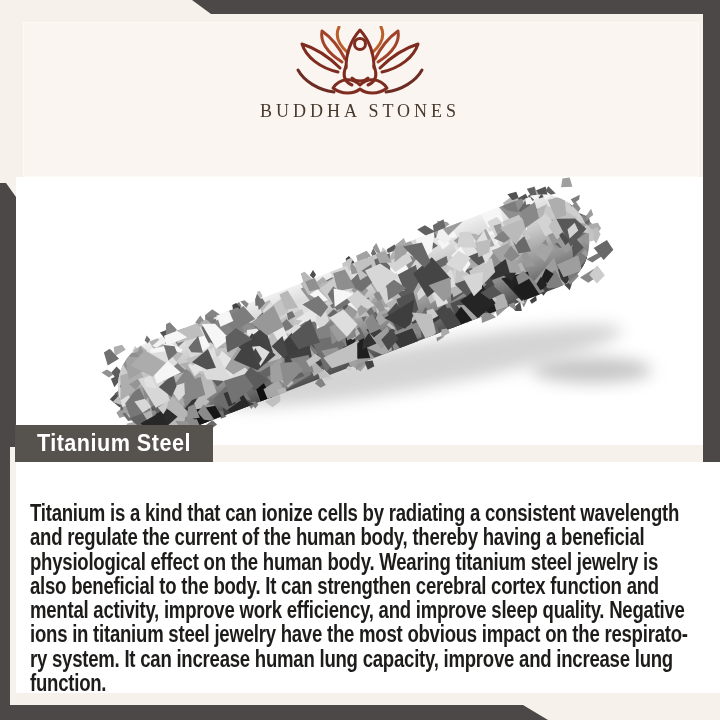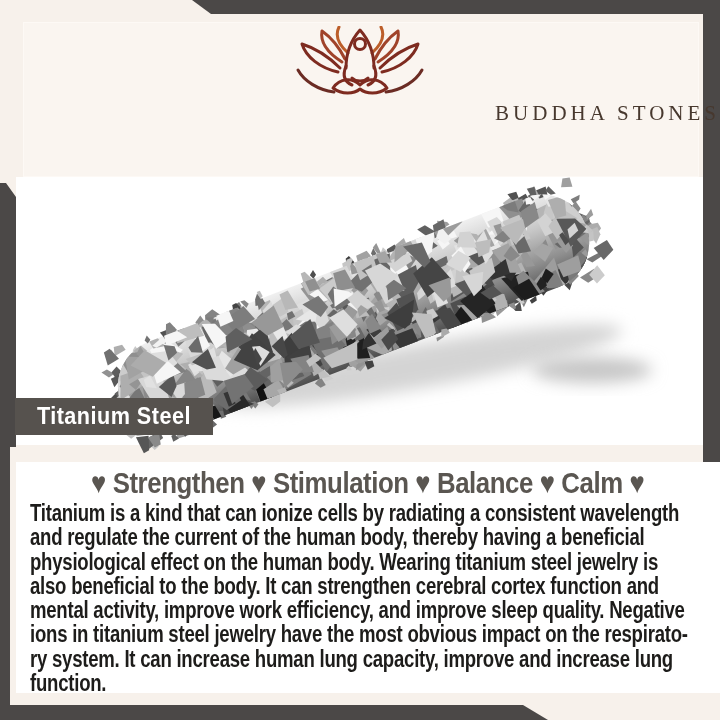--- a/index.html
+++ b/index.html
@@ -27,43 +27,43 @@
   .inner-panel{
     position:absolute;left:23px;top:22px;width:676px;height:155px;
     background:var(--inner-beige);border:1px solid #fdf9f5;box-sizing:border-box;
   }
   .frame-svg{position:absolute;left:0;top:0;}
   .frame-shape{fill:var(--frame-dark);}
   
   .logo{position:absolute;left:288px;top:26px;width:144px;height:74px;}
   .logo path,.logo circle{fill:none;stroke-linecap:round;stroke-linejoin:round;}
   .brand{
-    position:absolute;left:0;top:101px;width:720px;text-align:right;
+    position:absolute;left:0;top:101px;width:720px;text-align:center;
     font-family:"Liberation Serif","DejaVu Serif",serif;
-    font-size:21px;letter-spacing:4px;color:var(--brand-brown);
+    font-size:18px;letter-spacing:4px;color:var(--brand-brown);
   }
   
   .title-banner{
     position:absolute;left:145px;top:128px;width:430px;height:50px;
     background:var(--banner-white);text-align:center;
   }
   .title-banner .title{
     display:inline-block;line-height:50px;font-size:34px;font-weight:bold;
     color:var(--title-gray);letter-spacing:-0.5px;white-space:nowrap;
     transform:scaleX(0.82);
   }
   
   .photo-panel{
     position:absolute;left:16px;top:177px;width:687px;height:268px;
     background:var(--panel-white);
   }
   .product-svg{position:absolute;left:0;top:0;}
   
   .badge{
-    position:absolute;left:15px;top:398px;width:198px;height:37px;
+    position:absolute;left:15px;top:425px;width:198px;height:37px;
     background:var(--badge-dark);text-align:center;
   }
   .badge .badge-label{
     display:inline-block;line-height:37px;color:#ffffff;font-size:23px;
     font-weight:bold;letter-spacing:0.5px;white-space:nowrap;transform:scaleX(0.94);
   }
   
   .text-panel{
     position:absolute;left:16px;top:462px;width:704px;height:231px;
     background:var(--panel-white);
@@ -686,23 +686,20 @@
           <polygon points="467.0,-16.1 456.0,-17.2 455.5,-37.2 472.7,-35.6" fill="rgb(174,174,174)"></polygon>
         </g>
     </g>
   </svg>
 
   <div class="badge">
     <span class="badge-label">Titanium Steel</span>
   </div>
 
   <div class="text-panel"></div>
-  <div class="benefits-heading">
-    <span class="heading-text">♥ Strengthen ♥ Stimulation ♥ Balance ♥ Calm ♥</span>
-  </div>
   <div class="benefits-body">Titanium is a kind that can ionize cells by radiating a consistent wavelength
 and regulate the current of the human body, thereby having a beneficial
 physiological effect on the human body. Wearing titanium steel jewelry is
 also beneficial to the body. It can strengthen cerebral cortex function and
 mental activity, improve work efficiency, and improve sleep quality. Negative
 ions in titanium steel jewelry have the most obvious impact on the respirato-
 ry system. It can increase human lung capacity, improve and increase lung
 function.</div>
 
 </div>

